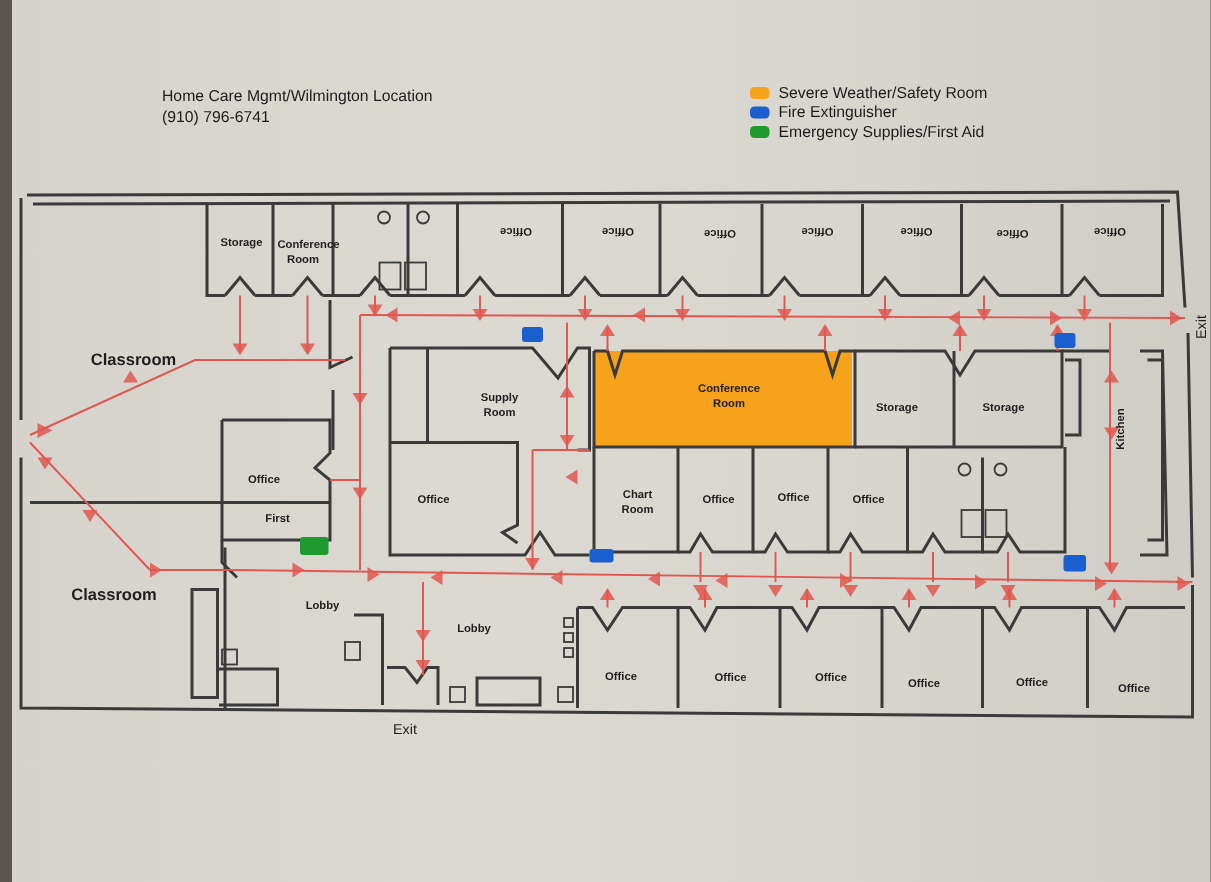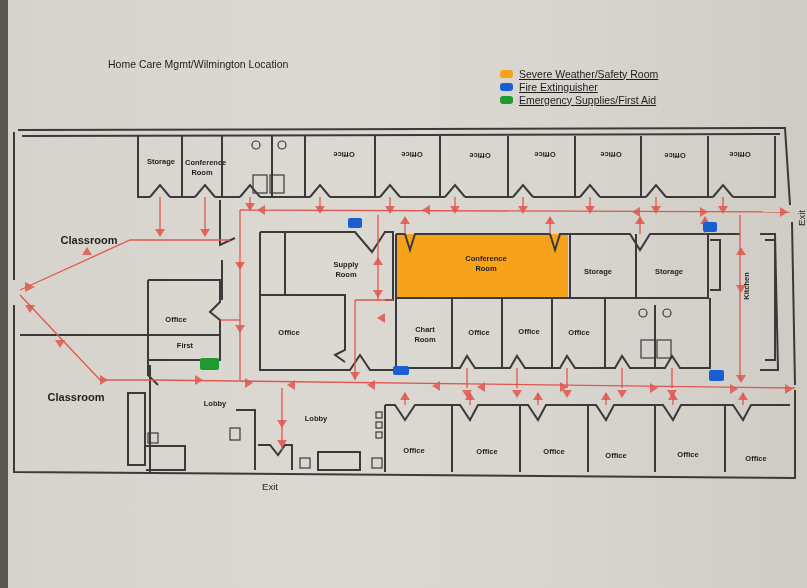--- a/index.html
+++ b/index.html
@@ -1,36 +1,37 @@
 <!DOCTYPE html>
 <html><head>
 <meta charset="utf-8">
 <style>
   html, body { margin:0; padding:0; }
   body { width:807px; height:588px; overflow:hidden; background:#5a5550; font-family:"Liberation Sans", sans-serif; }
   .paper { position:absolute; left:8px; top:0; width:799px; height:588px; background:linear-gradient(90deg,#d6d3cd 0%,#dcd9d3 40%,#d8d5cf 70%,#cfccc6 100%); }
   .hdr { position:absolute; left:80px; top:57px; font-size:10.5px; color:#1c1c1c; line-height:14px; }
   .hdr div { white-space:nowrap;margin-left:28px; }
-  .legend { position:absolute; left:500px; top:67px; font-size:10.5px; color:#1c1c1c;text-decoration:underline; }
+  .legend { position:absolute; left:500px; top:55px; font-size:10.5px; color:#1c1c1c; }
   .lg-row { display:flex; align-items:center; height:13px; }
   .sw { width:13px; height:8px; border-radius:3px; margin-right:6px; }
   svg.plan { position:absolute; left:0; top:0; }
   .lbl { position:absolute; font-size:11px; font-weight:bold; color:#1e1e1e; white-space:nowrap; transform:translate(-50%,-50%); text-align:center; line-height:10px; }
   .lbl.flip { transform:translate(-50%,-50%) rotate(180deg); }
   .lbl.rot { transform:translate(-50%,-50%) rotate(-90deg); }
   .lbl.small { font-size:7.5px; }
   .lbl.plain { font-weight:normal; font-size:9.5px; }
 </style>
 </head>
 <body>
 
 <div class="paper"></div>
 
 <div class="hdr">
   <div>Home Care Mgmt/Wilmington Location</div>
+  <div>(910) 796-6741</div>
 </div>
 
 <div class="legend">
   <div class="lg-row">
     <span class="sw" style="background:#f7a21b"></span>
     <span>Severe Weather/Safety Room</span>
   </div>
   <div class="lg-row">
     <span class="sw" style="background:#1a5fd0"></span>
     <span>Fire Extinguisher</span>
@@ -220,21 +221,21 @@
 <div class="lbl small" style="left:202px;top:168px;width:34px;white-space:normal">Conference Room</div>
 <div class="lbl small flip" style="left:344px;top:154px">Office</div>
 <div class="lbl small flip" style="left:412px;top:154px">Office</div>
 <div class="lbl small flip" style="left:480px;top:155px">Office</div>
 <div class="lbl small flip" style="left:545px;top:154px">Office</div>
 <div class="lbl small flip" style="left:611px;top:154px">Office</div>
 <div class="lbl small flip" style="left:675px;top:155px">Office</div>
 <div class="lbl small flip" style="left:740px;top:154px">Office</div>
 <div class="lbl" style="left:89px;top:240px">Classroom</div>
 <div class="lbl" style="left:76px;top:397px">Classroom</div>
-<div class="lbl small" style="left:346px;top:270px;width:30px;white-space:normal">Supply Room</div>
+<div class="lbl small" style="left:333px;top:270px;width:30px;white-space:normal">Supply Room</div>
 <div class="lbl small" style="left:486px;top:264px;width:50px;white-space:normal">Conference Room</div>
 <div class="lbl small" style="left:598px;top:272px">Storage</div>
 <div class="lbl small" style="left:669px;top:272px">Storage</div>
 <div class="lbl small rot" style="left:747px;top:286px">Kitchen</div>
 <div class="lbl small" style="left:176px;top:320px">Office</div>
 <div class="lbl small" style="left:185px;top:346px">First</div>
 <div class="lbl small" style="left:289px;top:333px">Office</div>
 <div class="lbl small" style="left:425px;top:335px;width:30px;white-space:normal">Chart Room</div>
 <div class="lbl small" style="left:479px;top:333px">Office</div>
 <div class="lbl small" style="left:529px;top:332px">Office</div>

